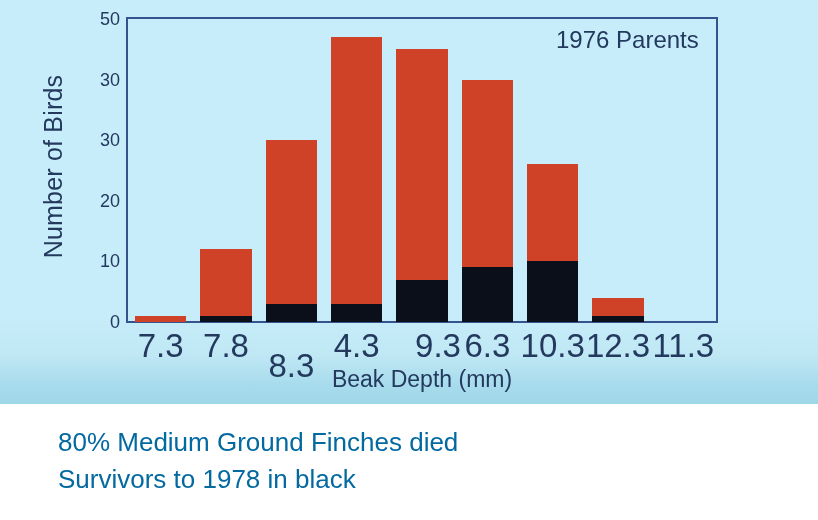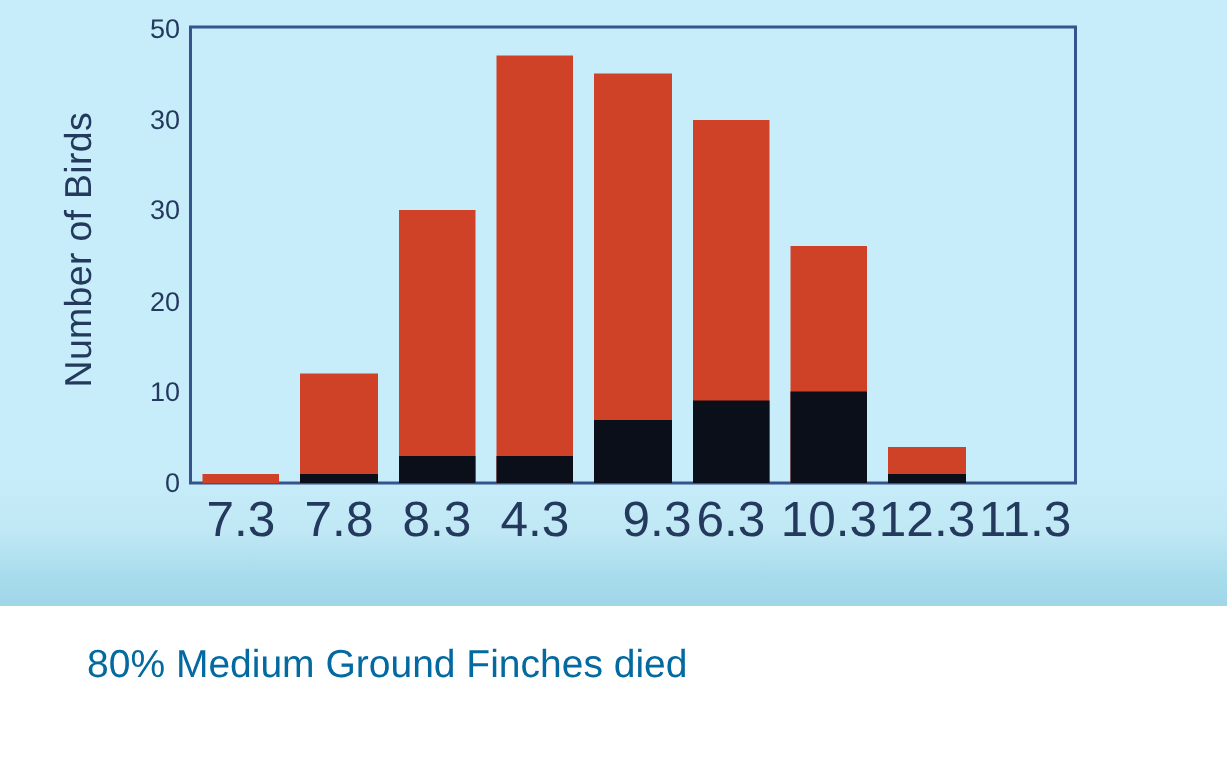--- a/index.html
+++ b/index.html
@@ -235,27 +235,30 @@
           <div class="bar-seg-total" style="height: 100%; background: rgb(207, 66, 40);"></div>
           <div class="bar-seg-black" style="height: 25%; background: rgb(11, 15, 26);"></div>
         </div>
       </div>
       <div class="bar-slot" style="left: 529.527px; width: 51.6133px;"></div>
     </div>
 
   <div id="x-tick-labels">
       <div class="x-tick-label" style="left: 32.6667px;">7.3</div>
       <div class="x-tick-label" style="left: 98px;">7.8</div>
-      <div class="x-tick-label" style="left: 163.333px;">8.3</div>
+      <div class="x-tick-label" style="left: 163.333px; margin-top: 20px;">8.3</div>
       <div class="x-tick-label" style="left: 228.667px;">4.3</div>
       <div class="x-tick-label" style="left: 310px;">9.3</div>
       <div class="x-tick-label" style="left: 359.333px;">6.3</div>
       <div class="x-tick-label" style="left: 424.667px;">10.3</div>
       <div class="x-tick-label" style="left: 490px;">12.3</div>
       <div class="x-tick-label" style="left: 555.333px;">11.3</div>
     </div>
 
-
+  <div id="x-axis-title">Beak Depth (mm)</div>
+
+  <div id="plot-annotation">1976 Parents</div>
 </div>
 
 <div id="caption-block">
   <div class="caption-line">80% Medium Ground Finches died</div>
+  <div class="caption-line">Survivors to 1978 in black</div>
 </div>
 
 </body></html>

